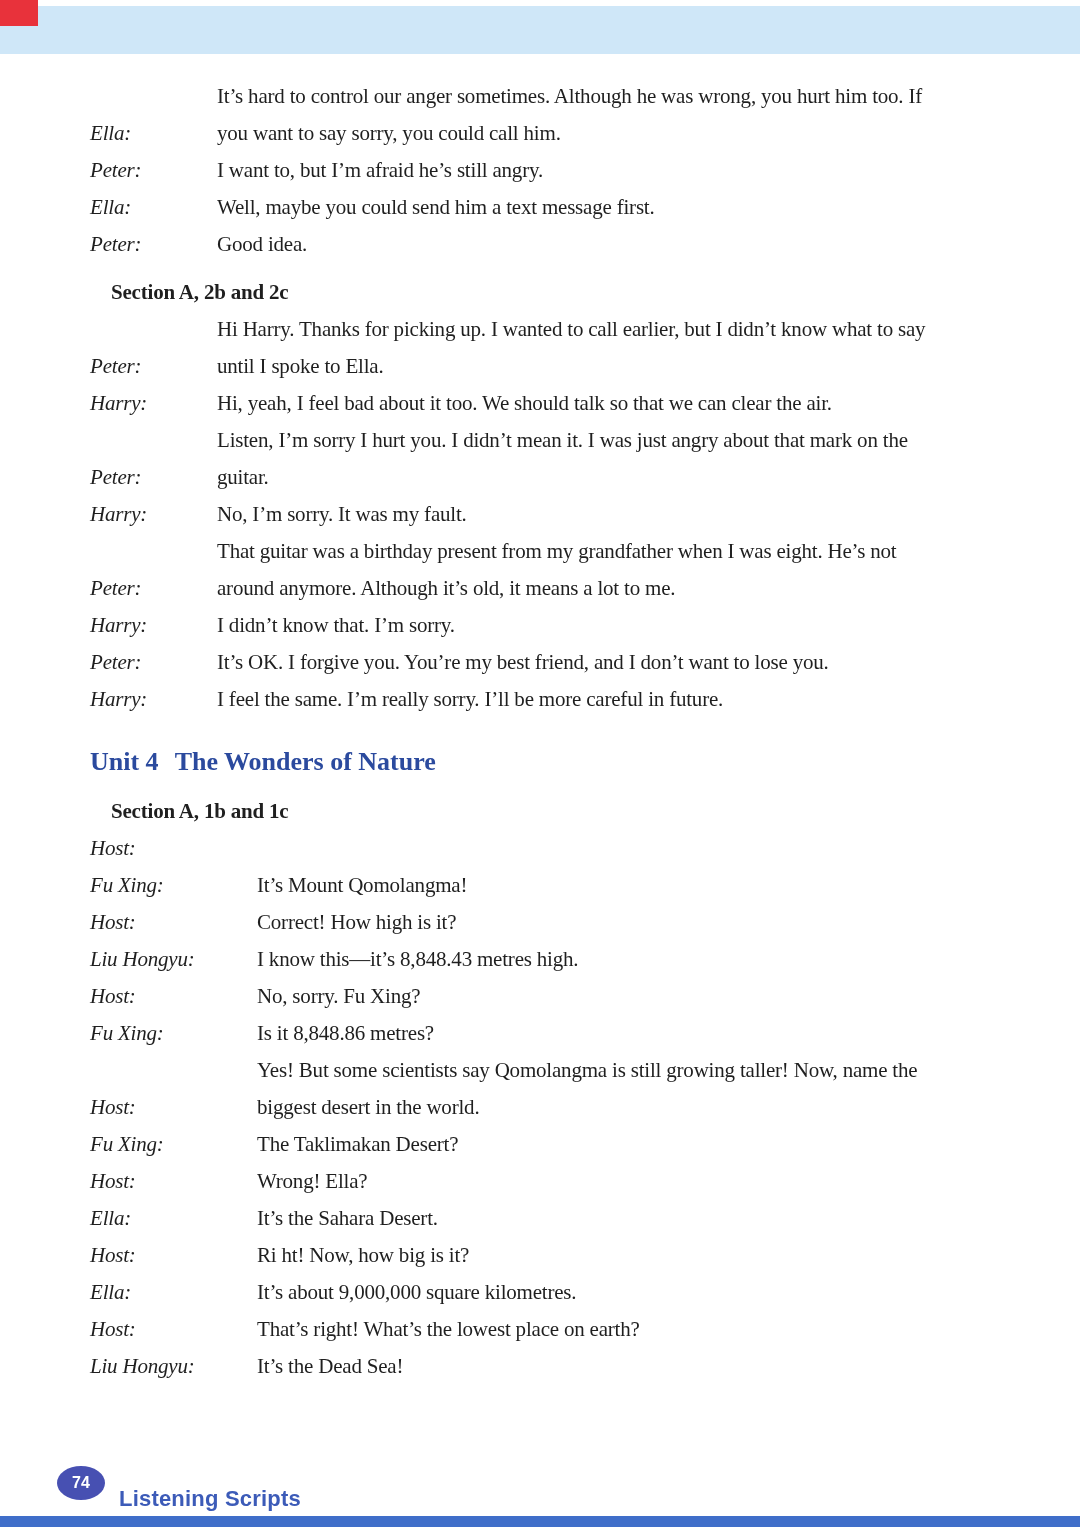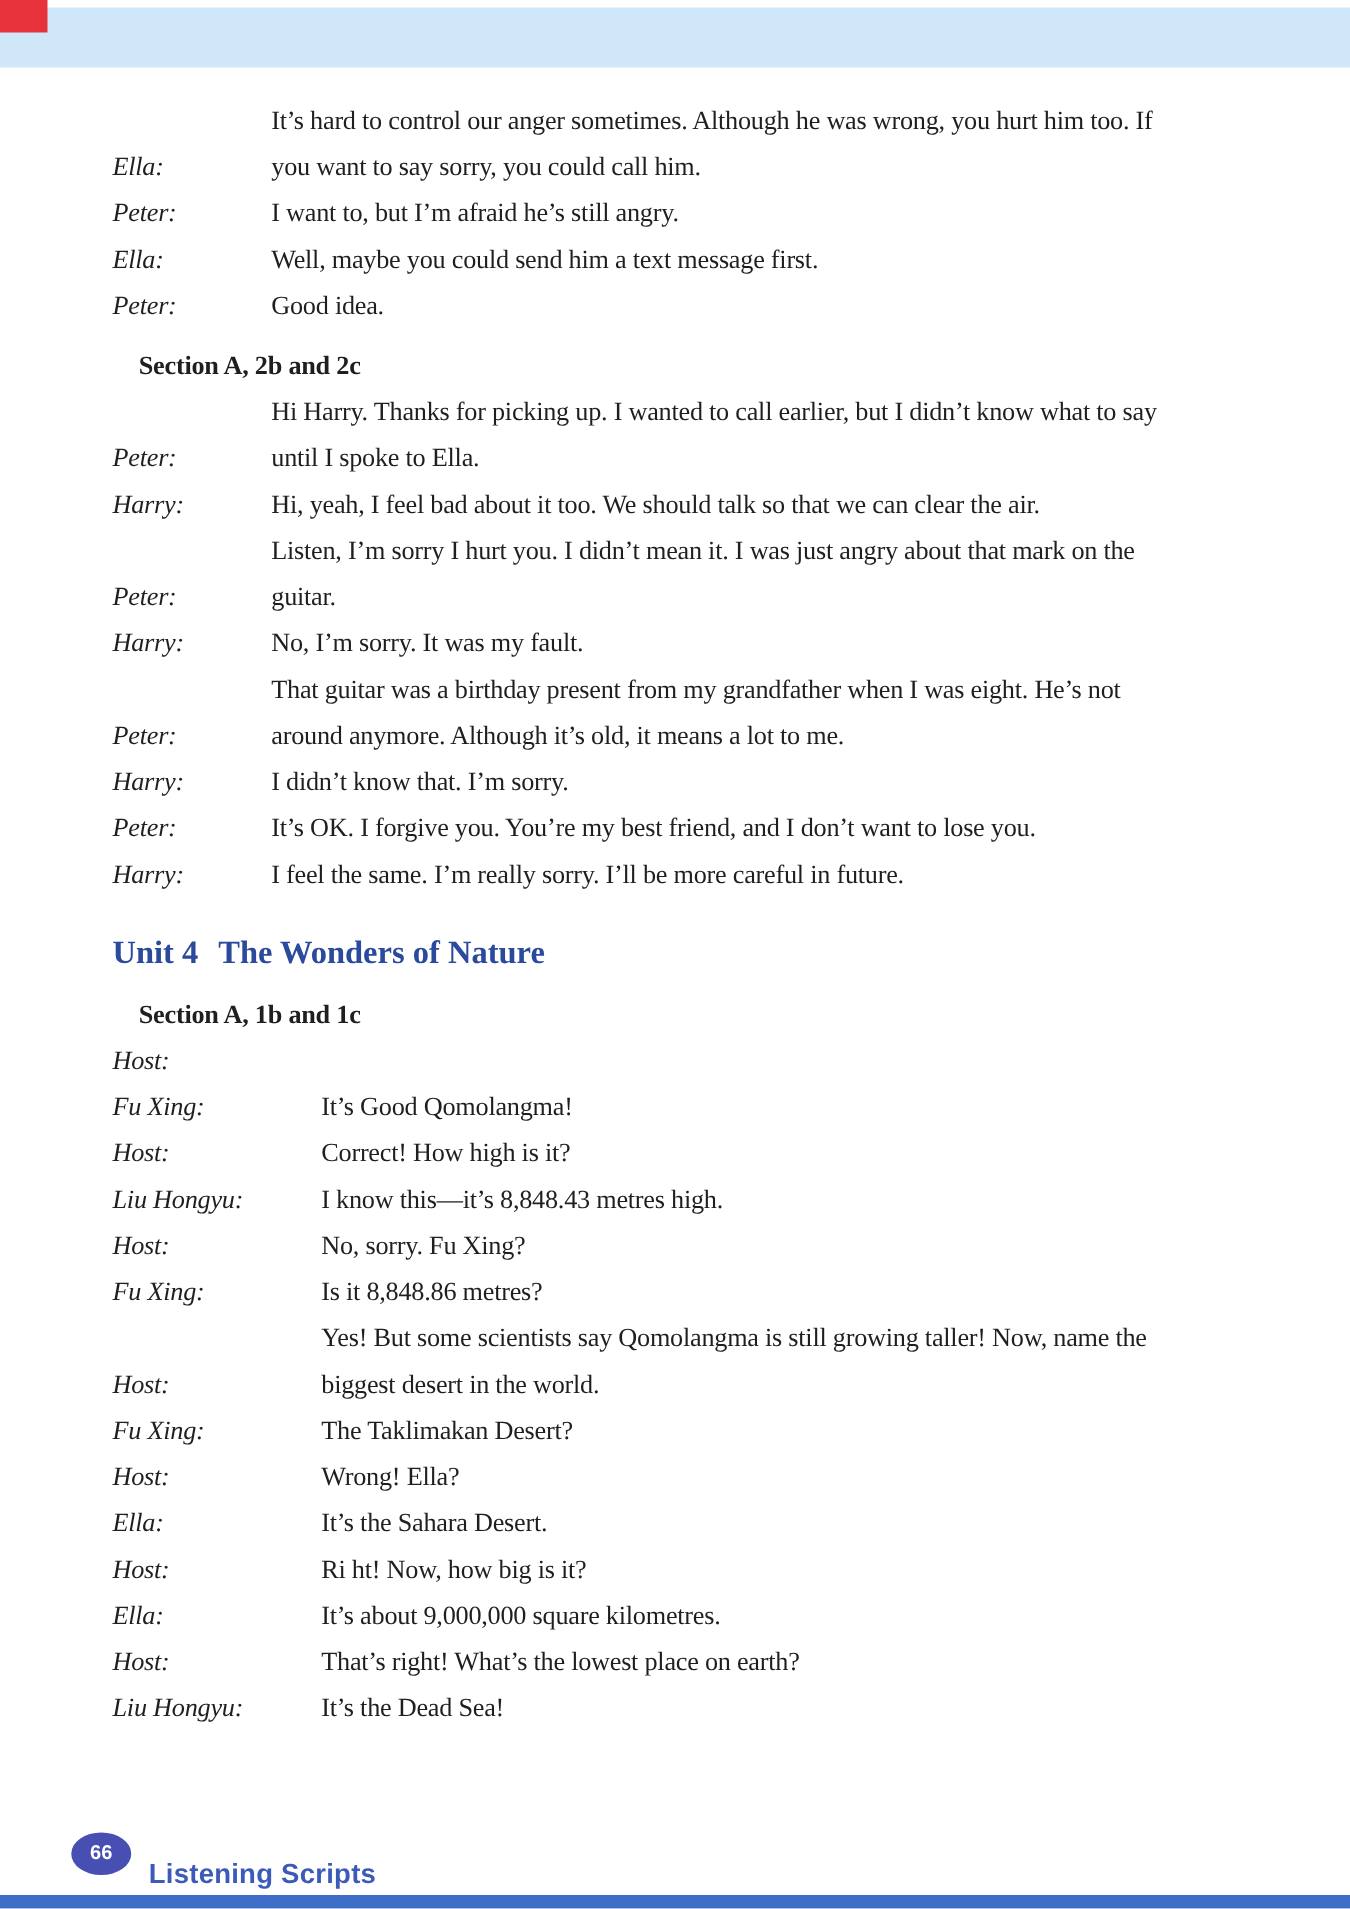--- a/index.html
+++ b/index.html
@@ -97,21 +97,21 @@
         </div>
       </section>
       <div class="unit-heading"><span class="unit-label">Unit 4</span><span class="unit-title">The Wonders of Nature</span></div>
       <section class="dialogue-block wide">
         <div class="section-header">Section A, 1b and 1c</div>
         <div class="row">
           <span class="spk">Host:</span>
         </div>
         <div class="row">
           <span class="spk">Fu Xing:</span>
-          <div class="txt">It’s Good Qomolangma!</div>
+          <div class="txt">It’s Mount Qomolangma!</div>
         </div>
         <div class="row">
           <span class="spk">Host:</span>
           <div class="txt">Correct! How high is it?</div>
         </div>
         <div class="row">
           <span class="spk">Liu Hongyu:</span>
           <div class="txt">I know this—it’s 8,848.43 metres high.</div>
         </div>
         <div class="row">
@@ -152,19 +152,19 @@
         </div>
         <div class="row">
           <span class="spk">Liu Hongyu:</span>
           <div class="txt">It’s the Dead Sea!</div>
         </div>
       </section>
     </main>
 
   <footer class="footer">
     <div class="badge">
-      <span>66</span>
+      <span>74</span>
     </div>
     <div class="footer-label">Listening Scripts</div>
   </footer>
 
   <div class="bottom-bar"></div>
 </div>
 
 </body></html>

